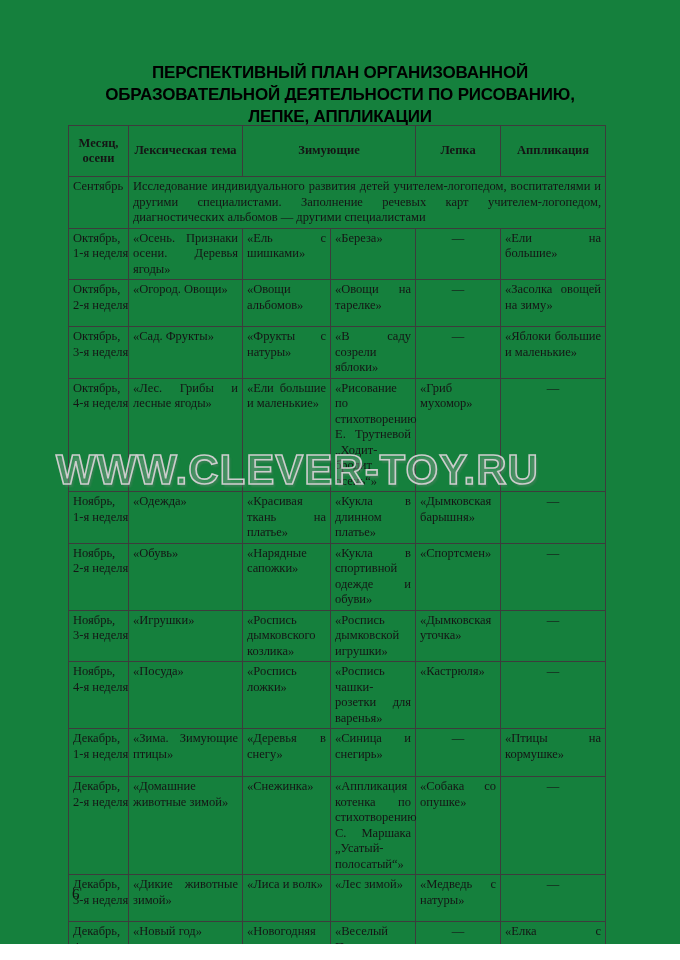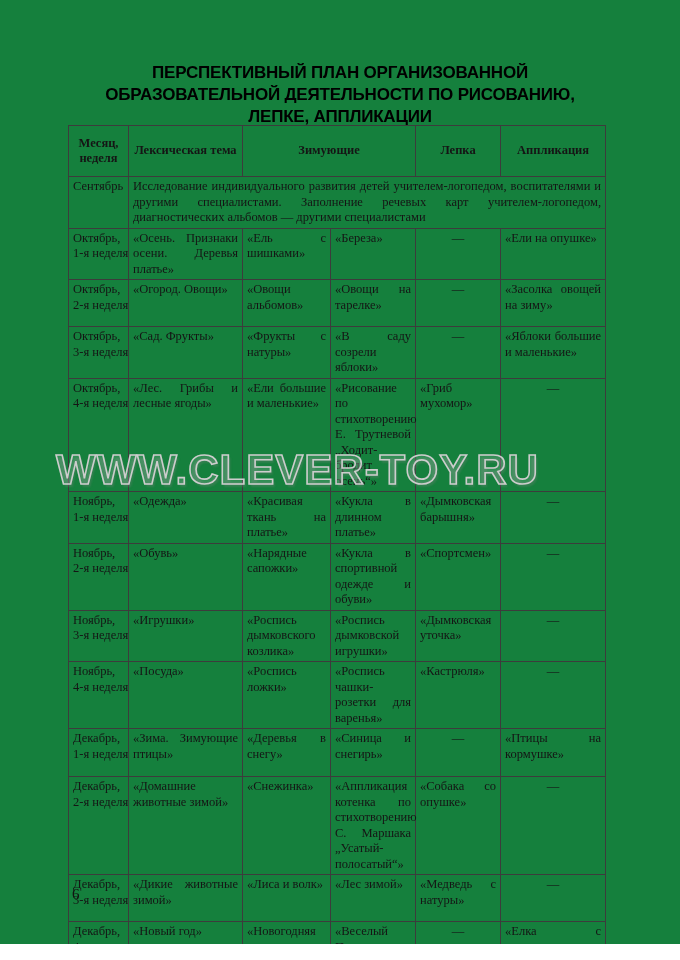--- a/index.html
+++ b/index.html
@@ -48,45 +48,45 @@
     <colgroup>
       <col style="width:60px">
         <col style="width:114px">
         <col style="width:88px">
       <col style="width:85px">
         <col style="width:85px">
         <col style="width:105px">
     </colgroup>
     <thead>
       <tr style="height:51px">
-        <th>Месяц, неделя</th>
+        <th>Месяц, осени</th>
         <th>Лексическая тема</th>
         <th colspan="2">Зимующие</th>
         <th>Лепка</th>
         <th>Аппликация</th>
       </tr>
     </thead>
     <tbody>
       <tr style="height:49px">
         <td class="month">
             <div>Сентябрь</div>
           </td>
         <td colspan="5" class="just">Исследование индивидуального развития детей учителем-логопедом, воспитателями и другими специалистами. Заполнение речевых карт учителем-логопедом, диагностических альбомов — другими специалистами</td>
       </tr>
 
       <tr style="height:44px">
         <td class="month">
           <div>Октябрь,</div>
           <div>1-я неделя</div>
         </td>
-        <td class="just">«Осень. Признаки осени. Деревья платье»</td>
+        <td class="just">«Осень. Признаки осени. Деревья ягоды»</td>
         <td class="just">«Ель с шишками»</td>
         <td class="just">«Береза»</td>
         <td class="dash">—</td>
-        <td class="just">«Ели на опушке»</td>
+        <td class="just">«Ели на большие»</td>
       </tr>
 
       <tr style="height:47px">
         <td class="month">
           <div>Октябрь,</div>
           <div>2-я неделя</div>
         </td>
         <td class="just">«Огород. Овощи»</td>
         <td class="just">«Овощи альбомов»</td>
         <td class="just">«Овощи на тарелке»</td>

